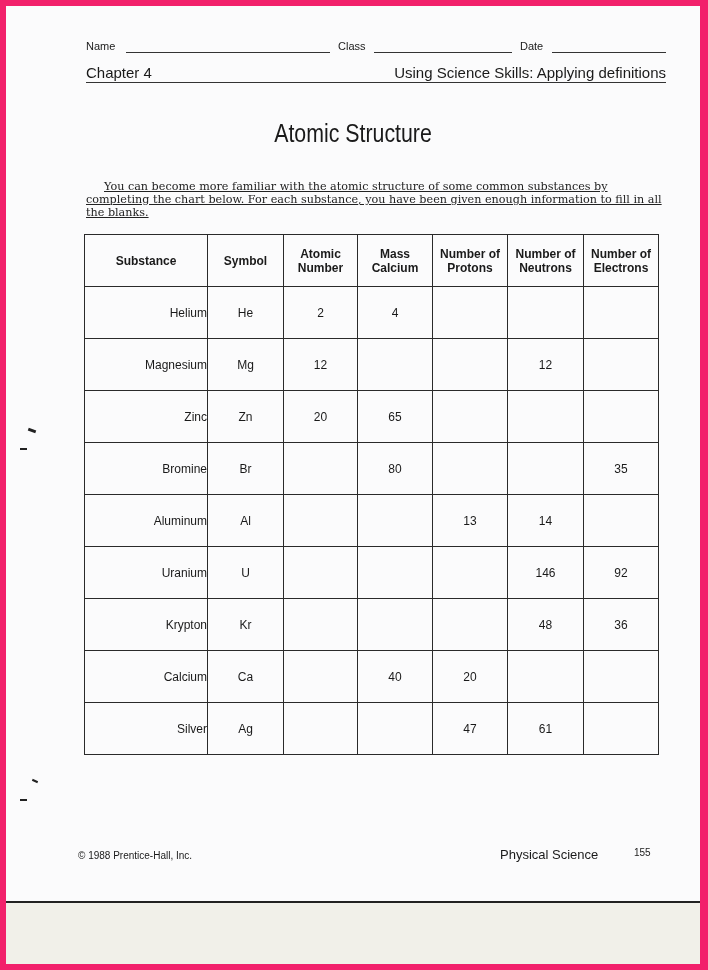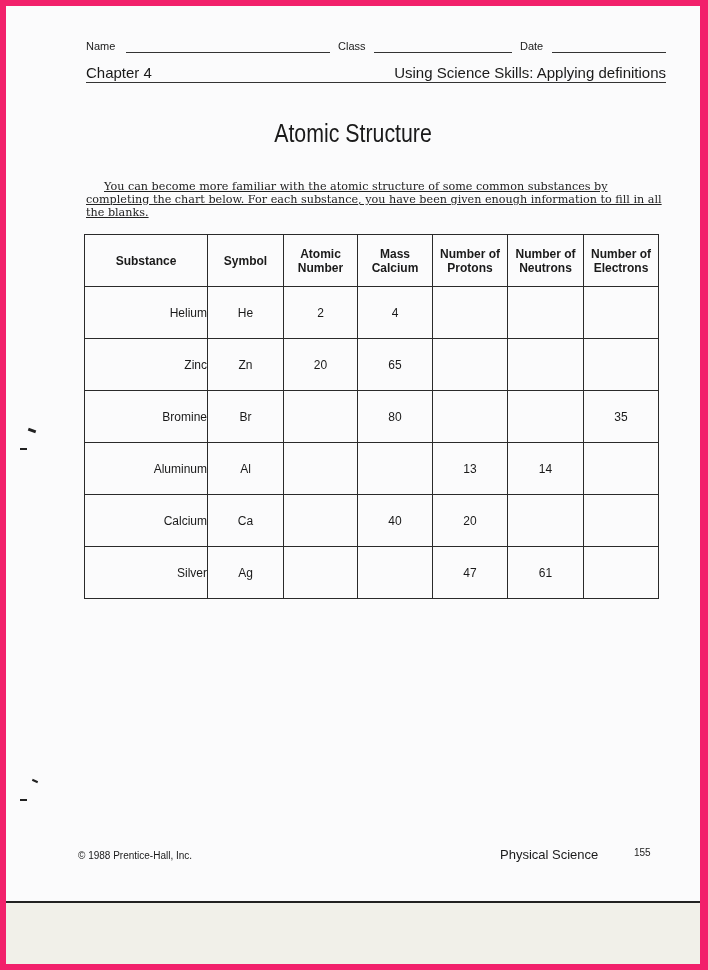--- a/index.html
+++ b/index.html
@@ -140,20 +140,29 @@
     <tr>
           <td class="name">Helium</td>
           <td>He</td>
           <td>2</td>
           <td>4</td>
           <td></td>
           <td></td>
           <td></td>
         </tr>
         <tr>
+          <td class="name">Magnesium</td>
+          <td>Mg</td>
+          <td>12</td>
+          <td></td>
+          <td></td>
+          <td>12</td>
+          <td></td>
+        </tr>
+        <tr>
           <td class="name">Zinc</td>
           <td>Zn</td>
           <td>20</td>
           <td>65</td>
           <td></td>
           <td></td>
           <td></td>
         </tr>
         <tr>
           <td class="name">Bromine</td>
@@ -167,20 +176,38 @@
         <tr>
           <td class="name">Aluminum</td>
           <td>Al</td>
           <td></td>
           <td></td>
           <td>13</td>
           <td>14</td>
           <td></td>
         </tr>
         <tr>
+          <td class="name">Uranium</td>
+          <td>U</td>
+          <td></td>
+          <td></td>
+          <td></td>
+          <td>146</td>
+          <td>92</td>
+        </tr>
+        <tr>
+          <td class="name">Krypton</td>
+          <td>Kr</td>
+          <td></td>
+          <td></td>
+          <td></td>
+          <td>48</td>
+          <td>36</td>
+        </tr>
+        <tr>
           <td class="name">Calcium</td>
           <td>Ca</td>
           <td></td>
           <td>40</td>
           <td>20</td>
           <td></td>
           <td></td>
         </tr>
         <tr>
           <td class="name">Silver</td>

